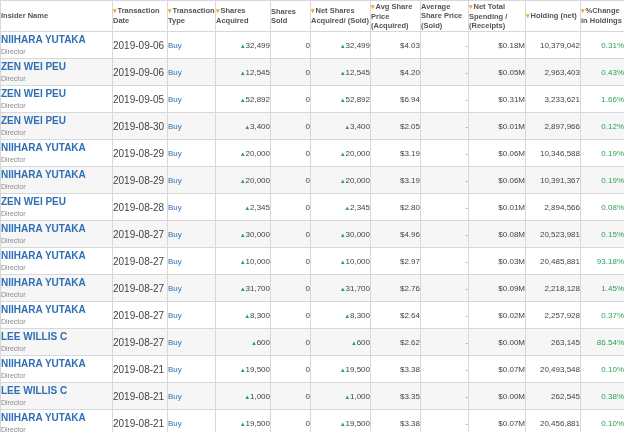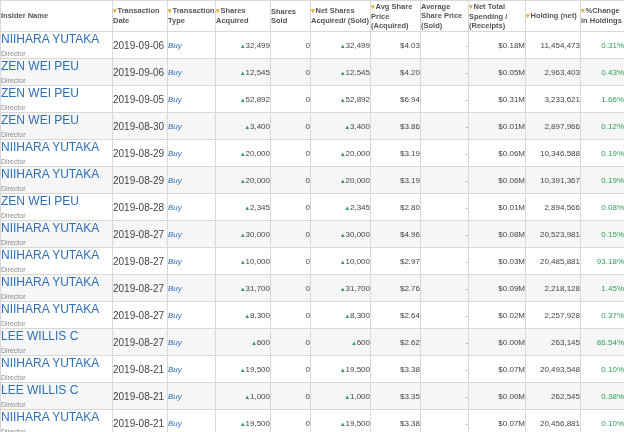--- a/index.html
+++ b/index.html
@@ -48,38 +48,37 @@
     color: #444444;
   }
   tbody tr.alt td {
     background: #f6f6f6;
   }
   .name-cell {
     line-height: 1.3;
   }
   .insider-name {
     color: #2f6fb5;
-    font-size: 12px;
-    font-weight: normal;
+    font-size: 10px;
+    font-weight: bold;
     display: block;
   }
   .insider-role {
     color: #8a8a8a;
     font-size: 7px;
     display: block;
     margin-top: 1px;
   }
   .date-cell {
     color: #444444;
     font-size: 10px;
   }
   .type-cell {
     color: #2f6fb5;
     font-size: 8px;
-    font-style: italic;
   }
   .num {
     text-align: right;
     font-size: 8px;
   }
   .up-arrow {
     color: #2e9e5b;
     font-size: 7px;
     margin-right: 1px;
   }
@@ -141,21 +140,21 @@
           <span class="insider-role">Director</span>
         </td>
         <td class="date-cell">2019-09-06</td>
         <td class="type-cell">Buy</td>
         <td class="num"><span class="up-arrow">▴</span><span>32,499</span></td>
         <td class="num">0</td>
         <td class="num"><span class="up-arrow">▴</span><span>32,499</span></td>
         <td class="num">$4.03</td>
         <td class="num dash">-</td>
         <td class="num">$0.18M</td>
-        <td class="num">11,454,473</td>
+        <td class="num">10,379,042</td>
         <td class="num pct-pos">0.31%</td>
       </tr>
       <tr class="alt">
         <td class="name-cell">
           <span class="insider-name">ZEN WEI PEU</span>
           <span class="insider-role">Director</span>
         </td>
         <td class="date-cell">2019-09-06</td>
         <td class="type-cell">Buy</td>
         <td class="num"><span class="up-arrow">▴</span><span>12,545</span></td>
@@ -186,21 +185,21 @@
       <tr class="alt">
         <td class="name-cell">
           <span class="insider-name">ZEN WEI PEU</span>
           <span class="insider-role">Director</span>
         </td>
         <td class="date-cell">2019-08-30</td>
         <td class="type-cell">Buy</td>
         <td class="num"><span class="up-arrow">▴</span><span>3,400</span></td>
         <td class="num">0</td>
         <td class="num"><span class="up-arrow">▴</span><span>3,400</span></td>
-        <td class="num">$3.86</td>
+        <td class="num">$2.05</td>
         <td class="num dash">-</td>
         <td class="num">$0.01M</td>
         <td class="num">2,897,966</td>
         <td class="num pct-pos">0.12%</td>
       </tr>
       <tr>
         <td class="name-cell">
           <span class="insider-name">NIIHARA YUTAKA</span>
           <span class="insider-role">Director</span>
         </td>

